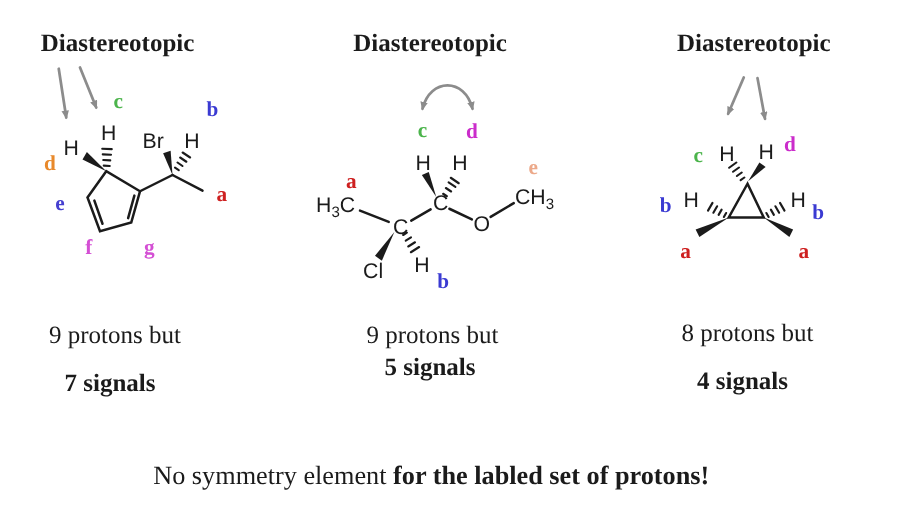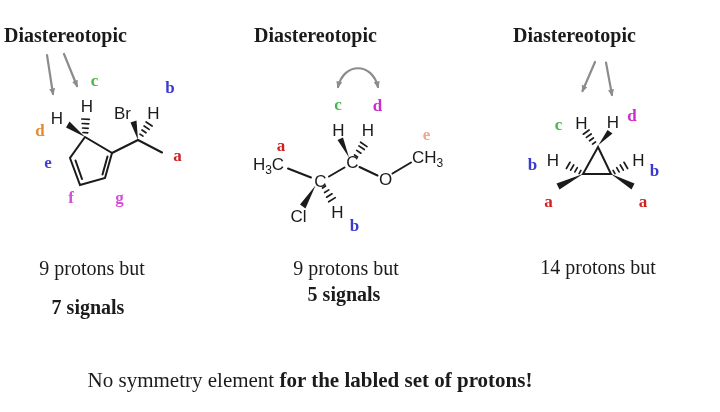--- a/index.html
+++ b/index.html
@@ -1,23 +1,23 @@
 <!DOCTYPE html>
 <html><head>
 <meta charset="utf-8">
 <style>
   html,body{margin:0;padding:0;background:#ffffff;}
   .stage{position:relative;width:720px;height:412px;background:#ffffff;overflow:hidden;
          font-family:"Liberation Serif", serif;}
-  .title{position:absolute;top:24px;width:180px;
+  .title{position:absolute;top:24px;width:180px;text-align:center;
          font-weight:bold;font-size:20px;color:#1b1b1b;letter-spacing:0px;}
   .bodyline{position:absolute;width:190px;text-align:center;font-size:20px;color:#1b1b1b;}
   .boldline{font-weight:bold;}
   .footer{position:absolute;top:368px;left:0;width:620px;text-align:center;
-          font-size:21px;color:#1b1b1b;}
+          font-size:21px;color:#1b1b1b;padding-left:35px;}
   .footer .bold-part{font-weight:bold;}
   svg{position:absolute;top:0;left:0;}
   .bond{stroke:#1b1b1b;stroke-width:2;stroke-linecap:round;fill:none;}
   .hash{stroke:#1b1b1b;stroke-width:1.7;stroke-linecap:round;fill:none;}
   .wedge{fill:#1b1b1b;stroke:none;}
   .garrow{stroke:#8c8c8c;stroke-width:2.2;stroke-linecap:round;fill:none;}
   .atom{font-family:"Liberation Sans", sans-serif;font-size:17px;fill:#1b1b1b;}
   .sub{font-size:12px;}
   .lab{font-family:"Liberation Serif", serif;font-weight:bold;font-size:17px;}
   .mid{text-anchor:middle;}
@@ -126,20 +126,21 @@
       <text class="lab mid" x="632" y="120.5" fill="#cb2ccb">d</text>
       <text class="lab mid" x="532.5" y="169.5" fill="#3a3ad2">b</text>
       <text class="lab mid" x="654.5" y="175.5" fill="#3a3ad2">b</text>
       <text class="lab mid" x="548.5" y="206.5" fill="#ce2020">a</text>
       <text class="lab mid" x="643" y="206.5" fill="#ce2020">a</text>
     </g>
   </svg>
 
   <div class="bodyline" style="left:-3px;top:257px;">9 protons but</div>
   <div class="bodyline" style="left:251px;top:257px;">9 protons but</div>
-  <div class="bodyline" style="left:503px;top:256px;">14 protons but</div>
+  <div class="bodyline" style="left:503px;top:256px;">8 protons but</div>
 
   <div class="bodyline boldline" style="left:-7px;top:296px;">7 signals</div>
   <div class="bodyline boldline" style="left:249px;top:283px;">5 signals</div>
+  <div class="bodyline boldline" style="left:499px;top:294px;">4 signals</div>
 
   <div class="footer"><span>No symmetry element </span><span class="bold-part">for the labled set of protons!</span></div>
 
 </div>
 
 </body></html>

